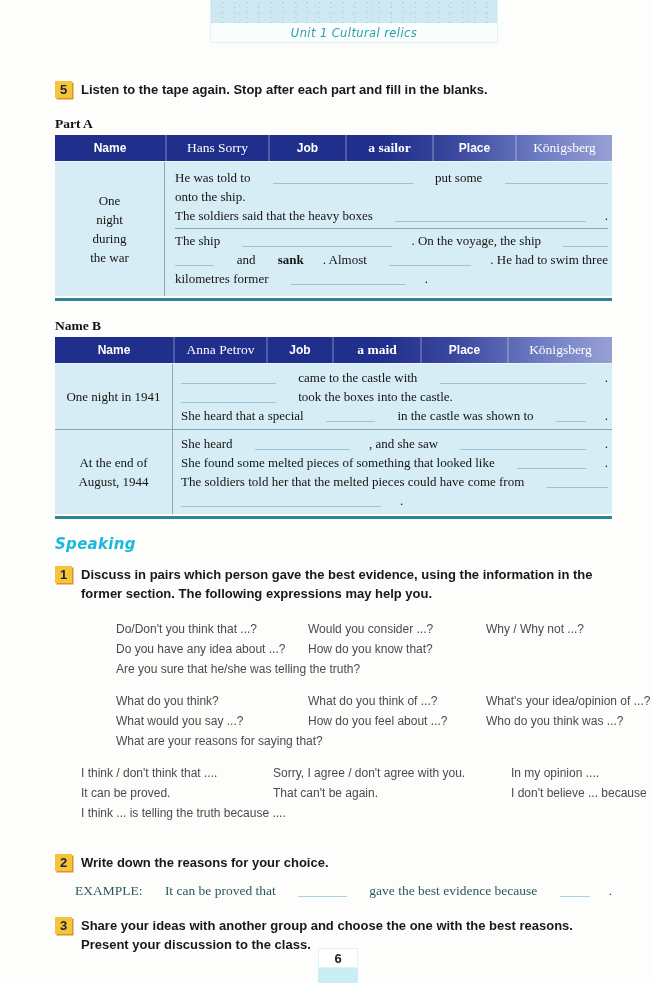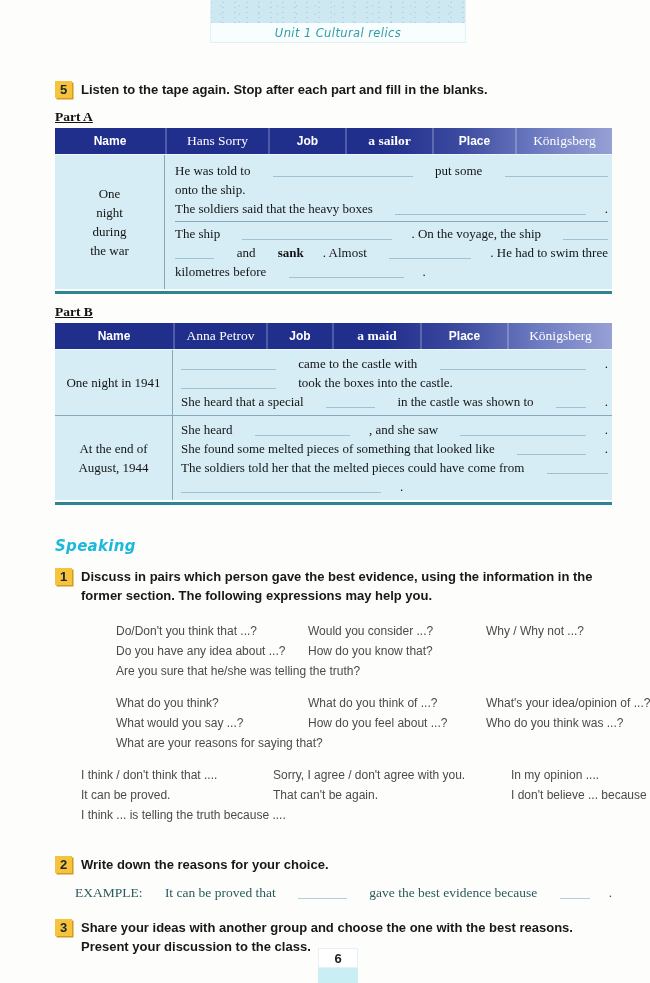--- a/index.html
+++ b/index.html
@@ -3,37 +3,37 @@
 <meta charset="utf-8">
 <style>
   html,body{margin:0;padding:0;}
   body{
     width:650px;height:983px;position:relative;
     background:#fdfdfb;
     font-family:"Liberation Sans",sans-serif;
     color:#161616;overflow:hidden;
   }
   
-  .banner{position:absolute;left:210px;top:0;width:256px;height:43px;
+  .banner{position:absolute;left:210px;top:0;width:288px;height:43px;
     border:1px solid #e2f1f6;border-top:none;box-sizing:border-box;background:#fff;}
   .banner-top{height:23px;background-color:#cde8f1;
     background-image:radial-gradient(rgba(110,170,190,.55) 1px, rgba(0,0,0,0) 1.4px),
                      radial-gradient(rgba(140,195,210,.45) 1px, rgba(0,0,0,0) 1.2px);
     background-size:19px 8px,12px 5px;background-position:0 2px,6px 5px;}
   .banner-bottom{height:19px;background:#f8fdfe;display:flex;align-items:center;justify-content:center;
     color:#2f9da6;font-style:italic;font-size:11.5px;letter-spacing:.4px;font-family:"DejaVu Sans",sans-serif;}
   
   .main{position:absolute;left:55px;top:80px;width:557px;}
   .exrow{display:flex;align-items:flex-start;gap:9px;}
   .badge{flex:0 0 auto;width:17px;height:17px;margin-top:1px;background:#f6c33c;
     box-shadow:1.5px 1.5px 0 #d7981f;color:#20252e;font-weight:bold;font-size:13px;
     display:flex;align-items:center;justify-content:center;}
   .extext{font-weight:bold;font-size:13px;line-height:19px;color:#181818;max-width:532px;}
   .part-label{font-family:"Liberation Serif",serif;font-weight:bold;font-size:13.5px;
-    margin:10px 0 3px 0;color:#111;text-decoration:underline;}
+    margin:17px 0 3px 0;color:#111;}
   
   .tbl{width:557px;}
   .thead{display:flex;height:26px;align-items:stretch;color:#fff;
     background:linear-gradient(90deg,#202e8c 0%,#202e8c 58%,#3a489e 72%,#6e7cc2 87%,#97a0d4 100%);}
   .th{display:flex;align-items:center;justify-content:center;box-sizing:border-box;
     border-left:2px solid rgba(255,255,255,.22);}
   .th:first-child{border-left:none;}
   .th.hsans{font-weight:bold;font-size:12px;}
   .th.hserif{font-family:"Liberation Serif",serif;font-size:13.5px;font-weight:normal;}
   .th.hserif.bv{font-weight:bold;}
@@ -59,21 +59,21 @@
   .brow .rcell{padding:4px 4px 4px 8px;}
   .fline{display:flex;align-items:baseline;line-height:19px;min-height:19px;gap:19px;}
   .fline .t{white-space:pre;flex:0 0 auto;}
   .fline .t.b{font-weight:bold;}
   .fline .t.i{}
   .fline .blank{flex:0 1 auto;align-self:flex-end;height:3px;margin-bottom:3px;
     border-bottom:1px solid #9fc3d4;}
   .fline .blank.fill{flex:1 1 auto;min-width:30px;}
   .rule{height:3px;background:#2d8593;margin-top:2px;}
   
-  .speaking{margin-top:32px;font-family:"DejaVu Sans",sans-serif;font-weight:bold;
+  .speaking{margin-top:16px;font-family:"DejaVu Sans",sans-serif;font-weight:bold;
     font-style:italic;font-size:15px;color:#1cb9dd;letter-spacing:.3px;}
   .item1{margin-top:12px;}
   .xwrap{margin:16px 0 0 26px;color:#4b4b4b;font-size:12px;line-height:20px;}
   .xgroup{margin-bottom:12px;}
   .xrow{display:grid;}
   .xrow.cols-a{grid-template-columns:192px 178px 1fr;margin-left:35px;}
   .xrow.cols-b{grid-template-columns:192px 238px 1fr;}
   .xcell{white-space:nowrap;}
   .item2{margin-top:30px;}
   .example{margin:9px 0 0 20px;font-family:"Liberation Serif",serif;font-size:13.5px;
@@ -142,31 +142,31 @@
             </div>
           <div class="fline">
               <span class="blank" style="width: 72px;"></span>
               <span class="t"> and </span>
               <span class="t b">sank</span>
               <span class="t">. Almost </span>
               <span class="blank" style="width: 150px;"></span>
               <span class="t">. He had to swim three</span>
             </div>
           <div class="fline">
-              <span class="t">kilometres before </span>
+              <span class="t">kilometres former </span>
               <span class="blank" style="width: 115px;"></span>
               <span class="t">.</span>
             </div>
         </div>
       </div>
     </div>
     <div class="rule"></div>
   </div>
 
-  <div class="part-label">Part B</div>
+  <div class="part-label">Name B</div>
   <div class="tbl tb">
     <div class="thead">
       <div class="th hsans">Name</div>
       <div class="th hserif">Anna Petrov</div>
       <div class="th hsans">Job</div>
       <div class="th hserif bv">a maid</div>
       <div class="th hsans">Place</div>
       <div class="th hserif">Königsberg</div>
     </div>
     <div class="tbody">

